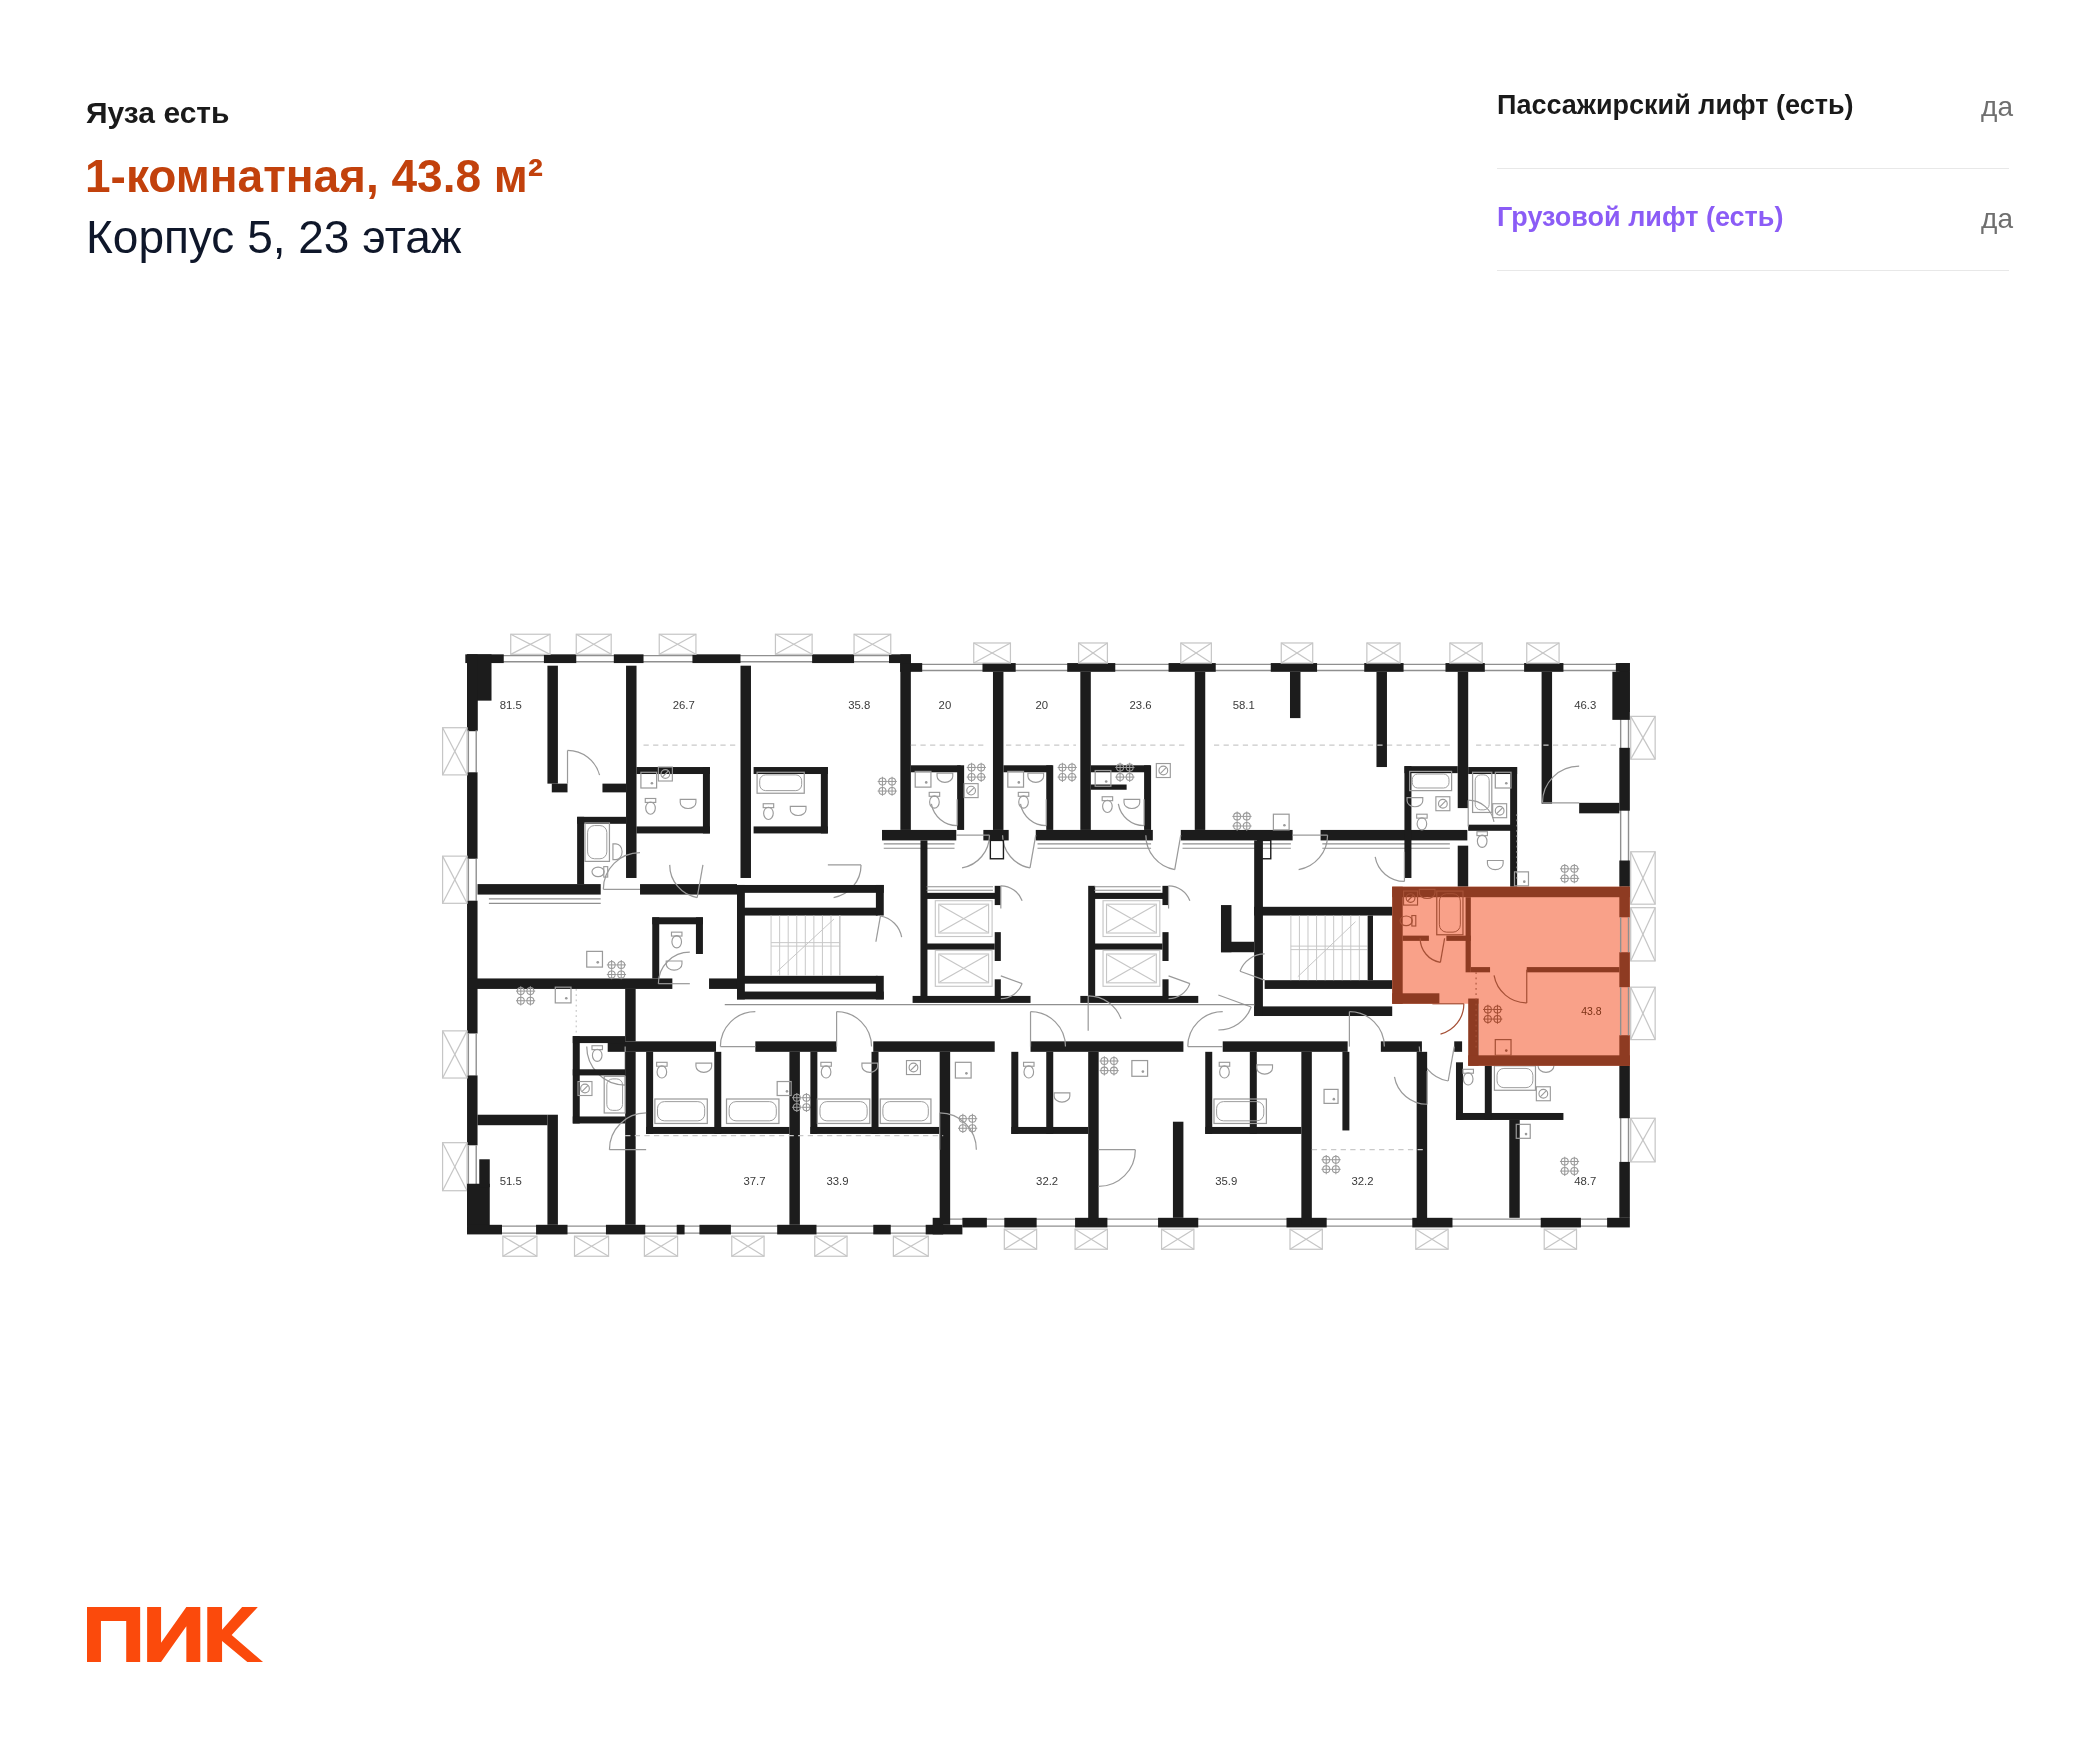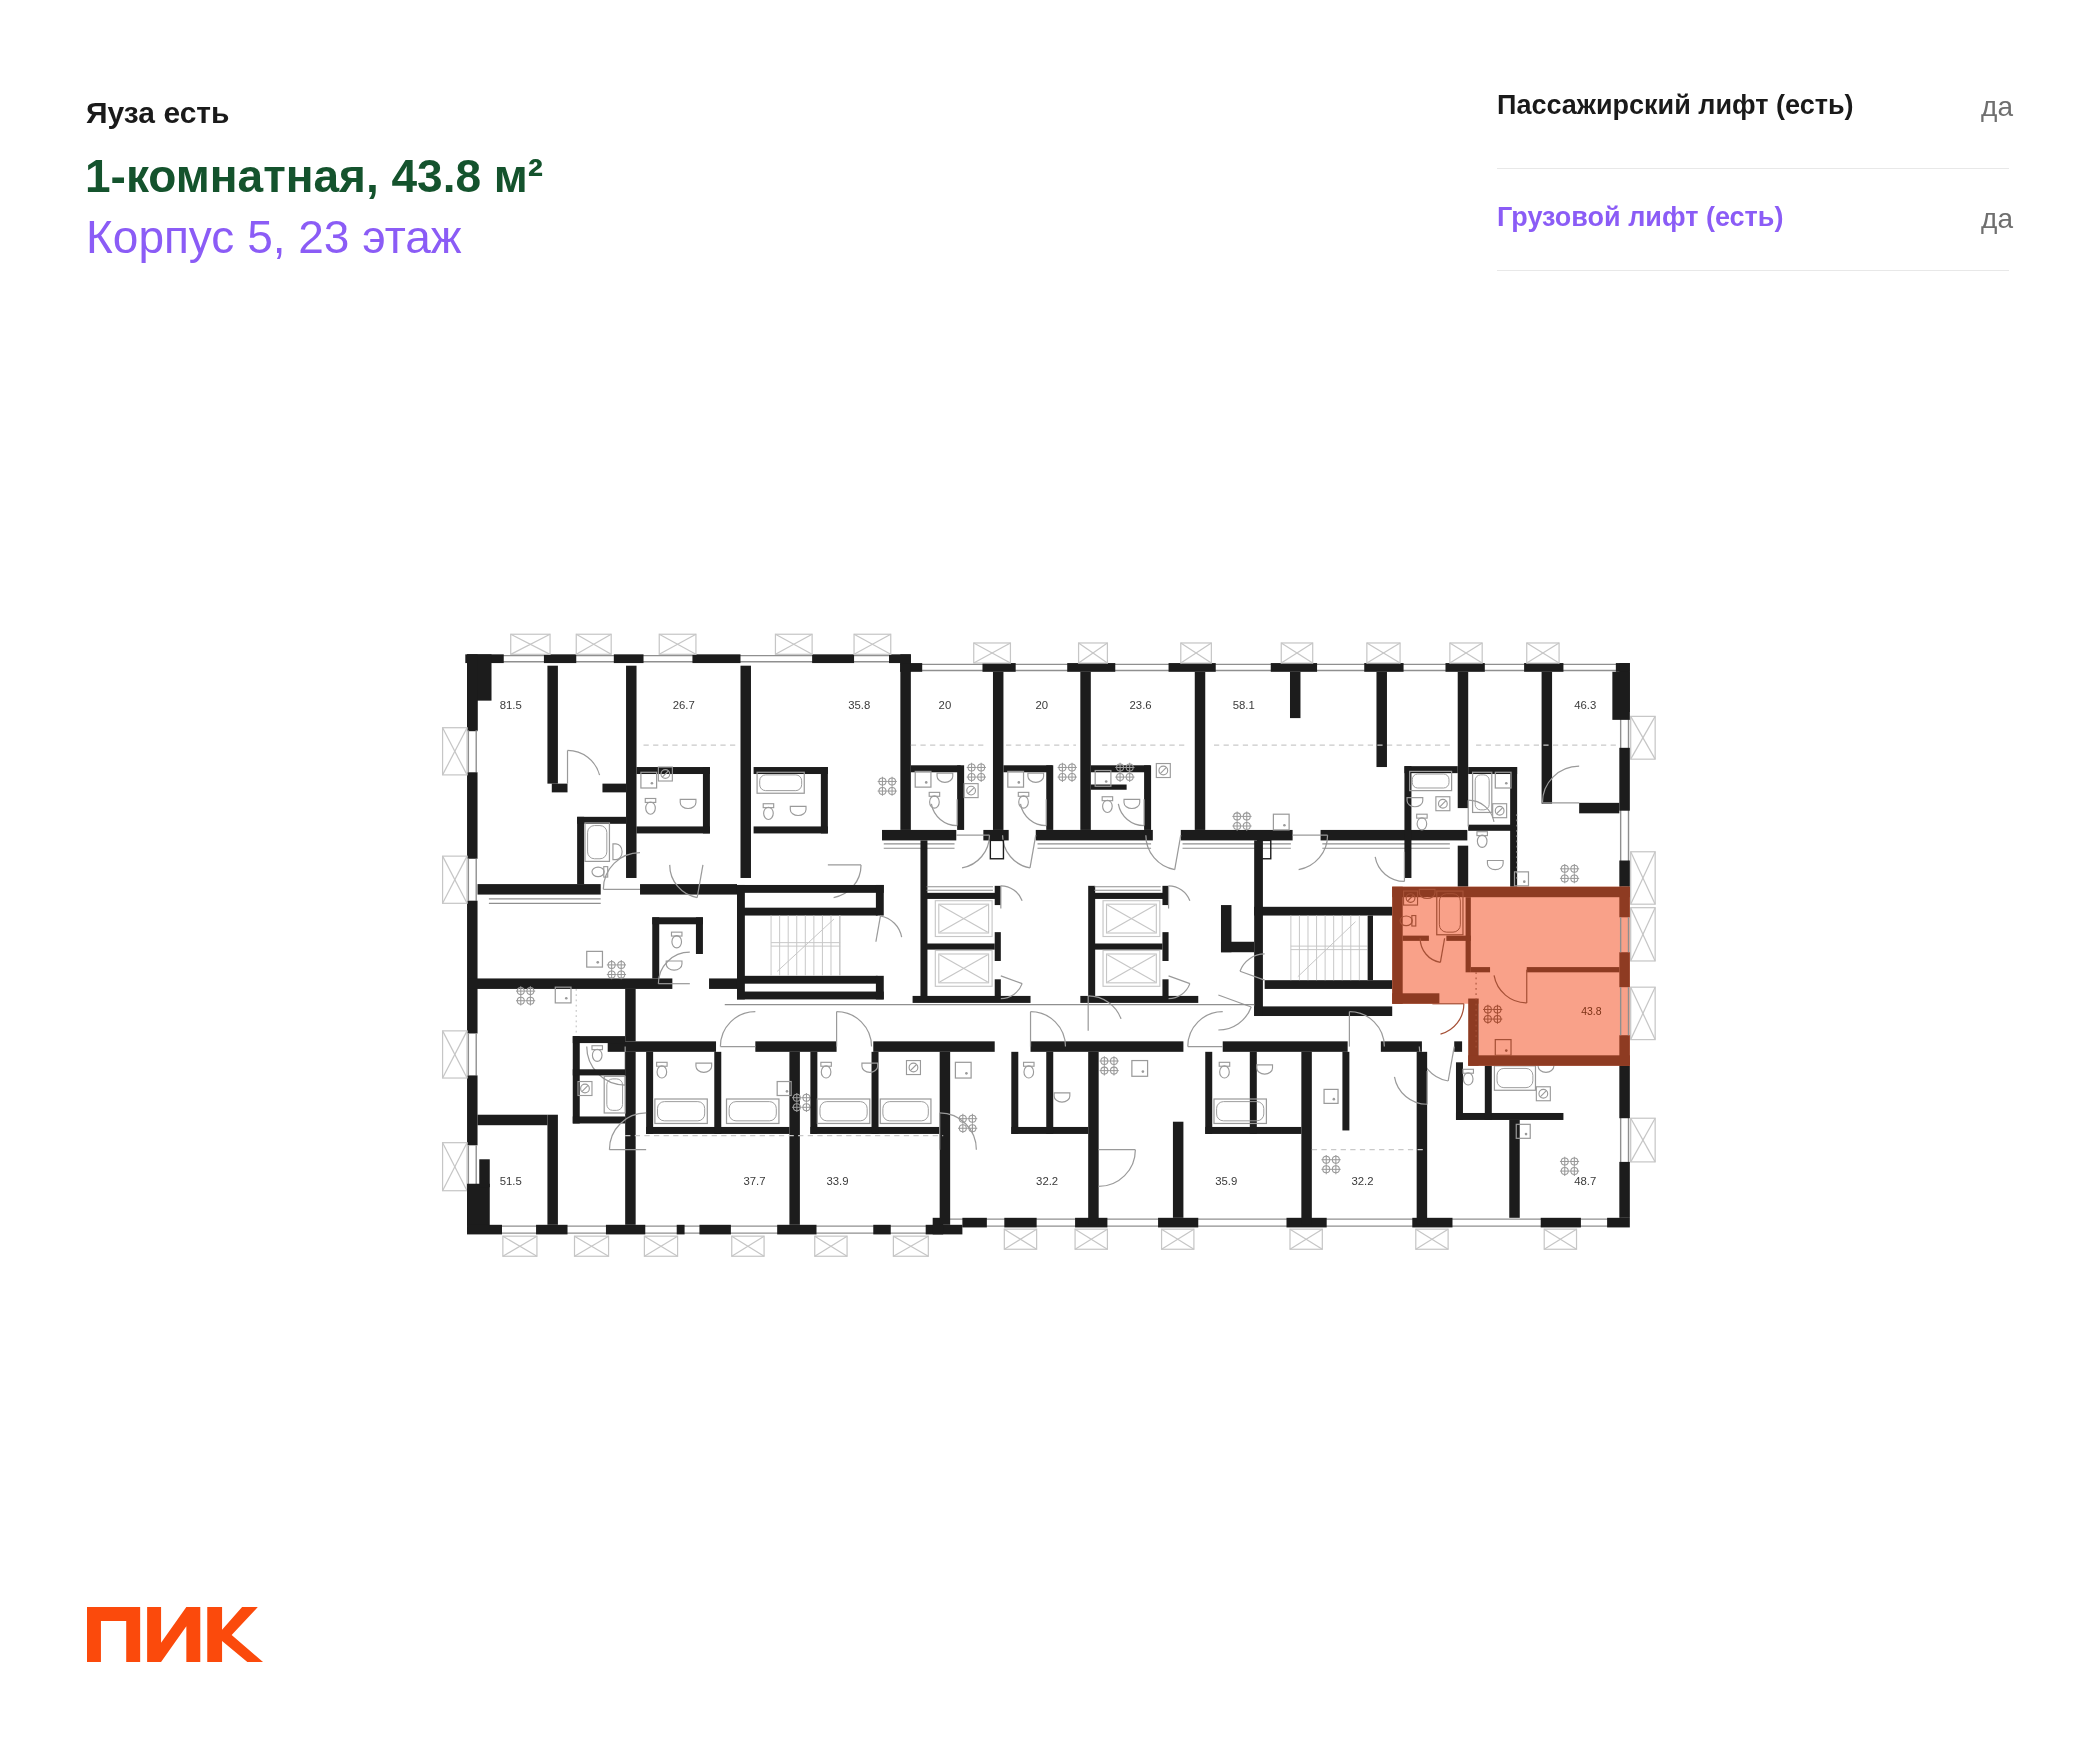--- a/index.html
+++ b/index.html
@@ -1,20 +1,20 @@
 <!DOCTYPE html>
 <html style="font-size:14px"><head><meta charset="utf-8">
 <style>
   html,body{margin:0;padding:0;background:#fff;width:2096px;height:1747px;font-family:"Liberation Sans",sans-serif;}
   .abs{position:absolute;}
 </style></head>
 <body>
 <div class="abs" style="left:86px;top:96px;font-size:30px;font-weight:bold;color:#1a1a1a;">Яуза есть</div>
-<div class="abs" style="left:85px;top:149px;font-size:46px;font-weight:bold;color:#14532d;">1-комнатная, 43.8 м²</div>
-<div class="abs" style="left:86px;top:210px;font-size:46px;color:#8b5cf6;">Корпус 5, 23 этаж</div>
+<div class="abs" style="left:85px;top:149px;font-size:46px;font-weight:bold;color:#c2410c;">1-комнатная, 43.8 м²</div>
+<div class="abs" style="left:86px;top:210px;font-size:46px;color:#0f172a;">Корпус 5, 23 этаж</div>
 
 <div class="abs" style="left:1497px;top:90px;font-size:27px;font-weight:bold;color:#1a1a1a;">Пассажирский лифт (есть)</div>
 <div class="abs" style="left:1948px;top:91px;width:65px;text-align:right;font-size:28px;color:#6f6f6f;">да</div>
 <div class="abs" style="left:1497px;top:168px;width:512px;height:0;border-top:1.7px solid #e8e8e8;"></div>
 <div class="abs" style="left:1497px;top:202px;font-size:27px;font-weight:bold;color:#8b5cf6;">Грузовой лифт (есть)</div>
 <div class="abs" style="left:1948px;top:203px;width:65px;text-align:right;font-size:28px;color:#6f6f6f;">да</div>
 <div class="abs" style="left:1497px;top:270px;width:512px;height:0;border-top:1.7px solid #e8e8e8;"></div>
 
 <svg class="abs" style="left:419px;top:594px;" width="1258" height="699" viewBox="480 680 1440 800">
 <line x1="545" y1="750.5" x2="1031" y2="750.5" stroke="#8f8f8f" stroke-width="1.6"></line>

